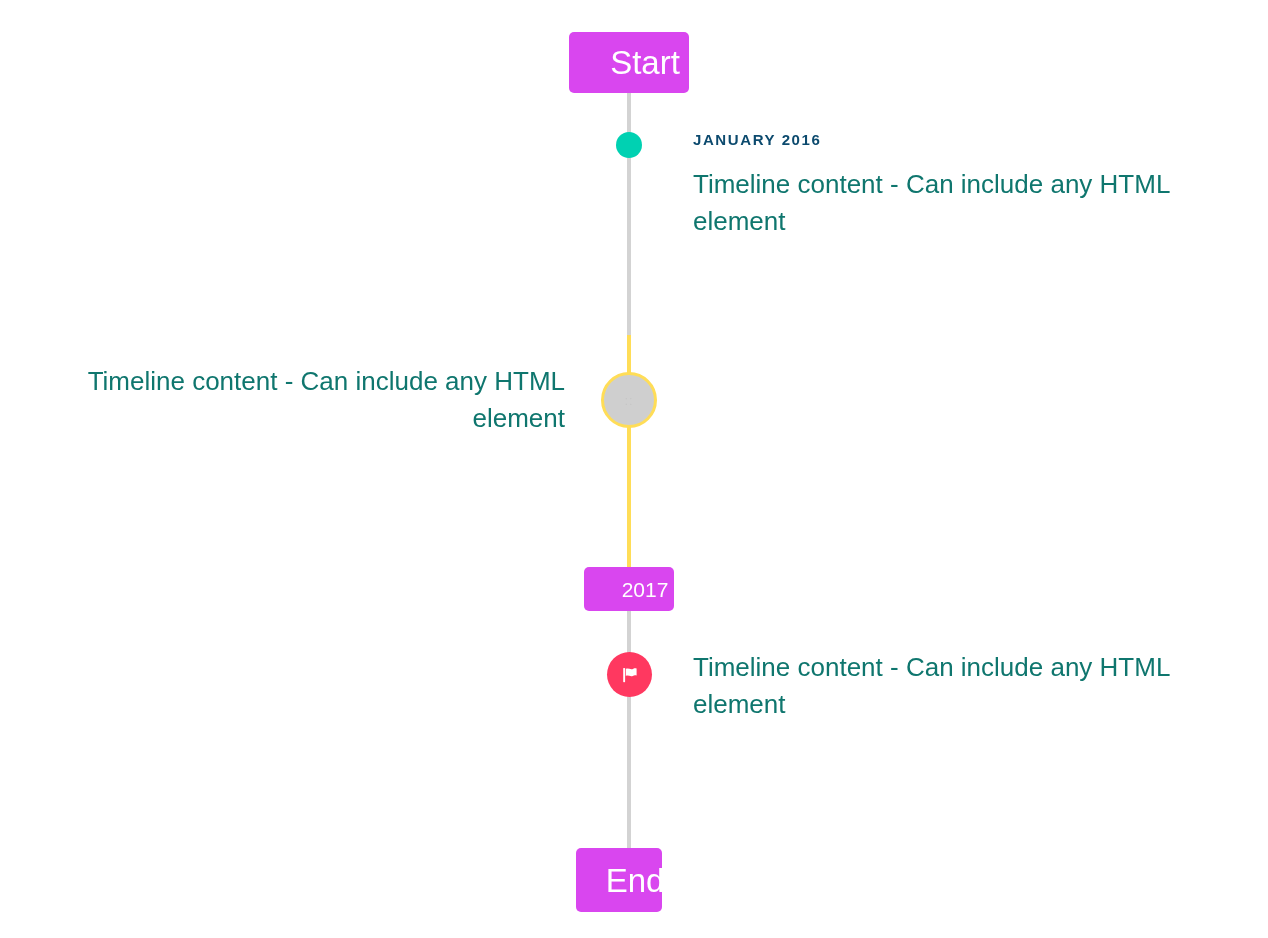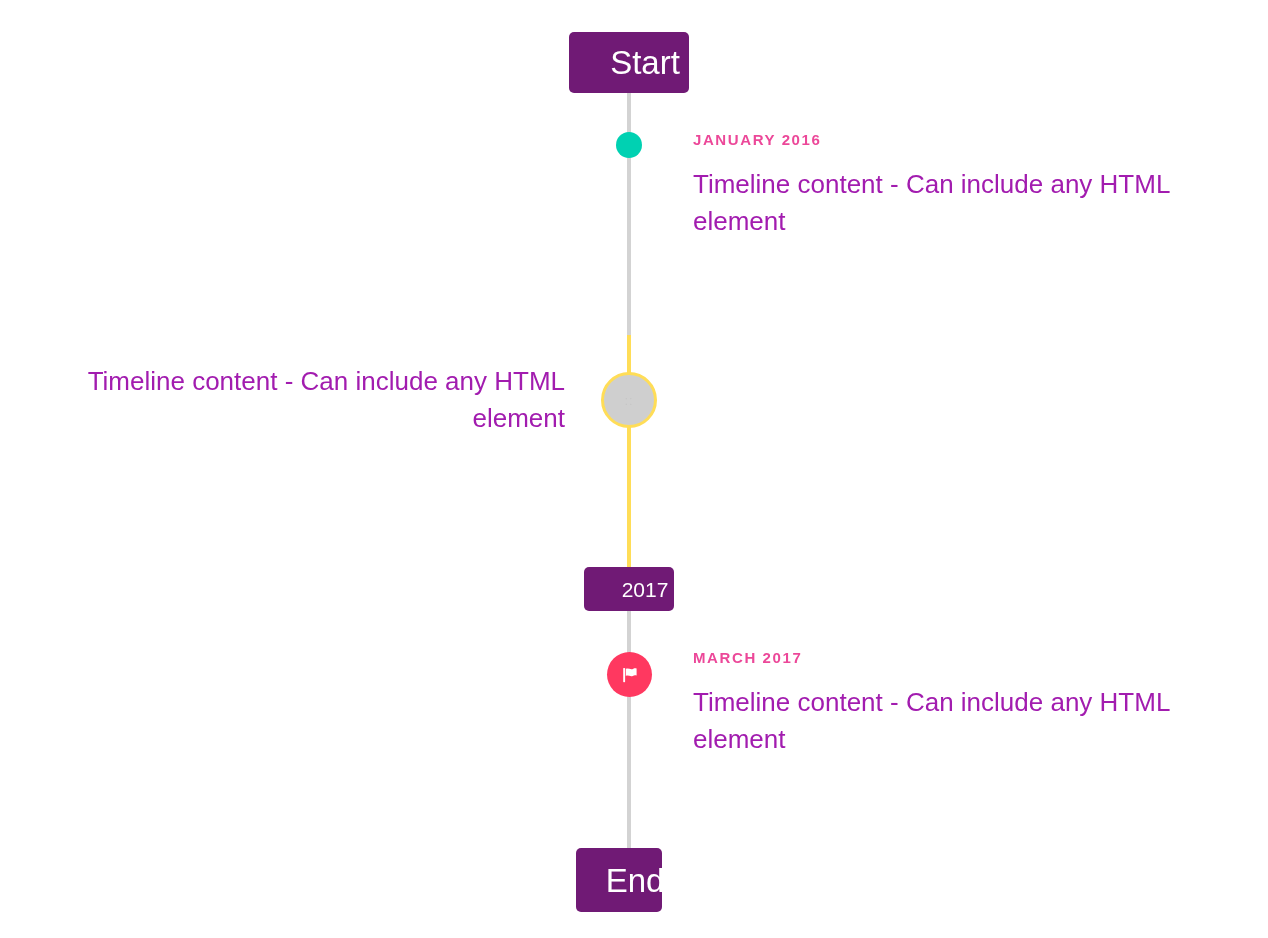--- a/index.html
+++ b/index.html
@@ -28,21 +28,21 @@
   .axis-grey   { background: #d3d3d3; }
   .axis-yellow { background: #ffdd57; }
 
   .seg-1 { top: 93px;  height: 244px; }   
   .seg-2 { top: 335px; height: 232px; }   
   .seg-3 { top: 611px; height: 237px; }   
 
   
   .badge {
     position: absolute;
-    background: #701a75;
+    background: #d946ef;
     color: #ffffff;
     border-radius: 5px;
     display: flex;
     align-items: center;
     justify-content: center;
     font-weight: 400;
     line-height: 1;
     white-space: nowrap;
     padding-left: 32px;
   }
@@ -104,30 +104,30 @@
   .content-left  { left: 40px;  width: 525px; text-align: right; }
 
   .c-jan { top: 131px; }
   .c-feb { top: 363px; }
   .c-mar { top: 649px; }
 
   .heading {
     font-size: 15px;
     font-weight: bold;
     letter-spacing: 1.6px;
-    color: #ec4899;
+    color: #0c4a6e;
     text-transform: uppercase;
     margin-bottom: 18px;
   }
 
   .body-text {
     font-size: 26px;
     font-weight: 400;
     line-height: 1.42;
-    color: #a21caf;
+    color: #0f766e;
   }
 </style>
 </head>
 <body>
 
 <div class="timeline">
 
   <div class="axis axis-grey seg-1"></div>
   <div class="axis axis-yellow seg-2"></div>
   <div class="axis axis-grey seg-3"></div>
@@ -153,19 +153,18 @@
     <span>
       <svg width="20" height="20" viewBox="0 0 20 20" aria-hidden="true">
         <rect x="3.2" y="3" width="1.9" height="14.2" rx="0.6" fill="#ffffff"></rect>
         <path d="M5.8 4.0 C8.2 2.6 10.6 5.2 13.0 3.9 C14.4 3.2 15.6 3.3 16.6 3.6
                  L16.6 10.6 C15.4 10.2 14.1 10.2 12.8 10.9
                  C10.5 12.1 8.1 9.7 5.8 11.0 Z" fill="#ffffff"></path>
       </svg>
     </span>
   </div>
   <div class="content content-right c-mar">
-    <div class="heading">MARCH 2017</div>
     <div class="body-text">Timeline content - Can include any HTML element</div>
   </div>
 
   <div class="badge badge-end">End</div>
 
 </div>
 
 </body></html>

